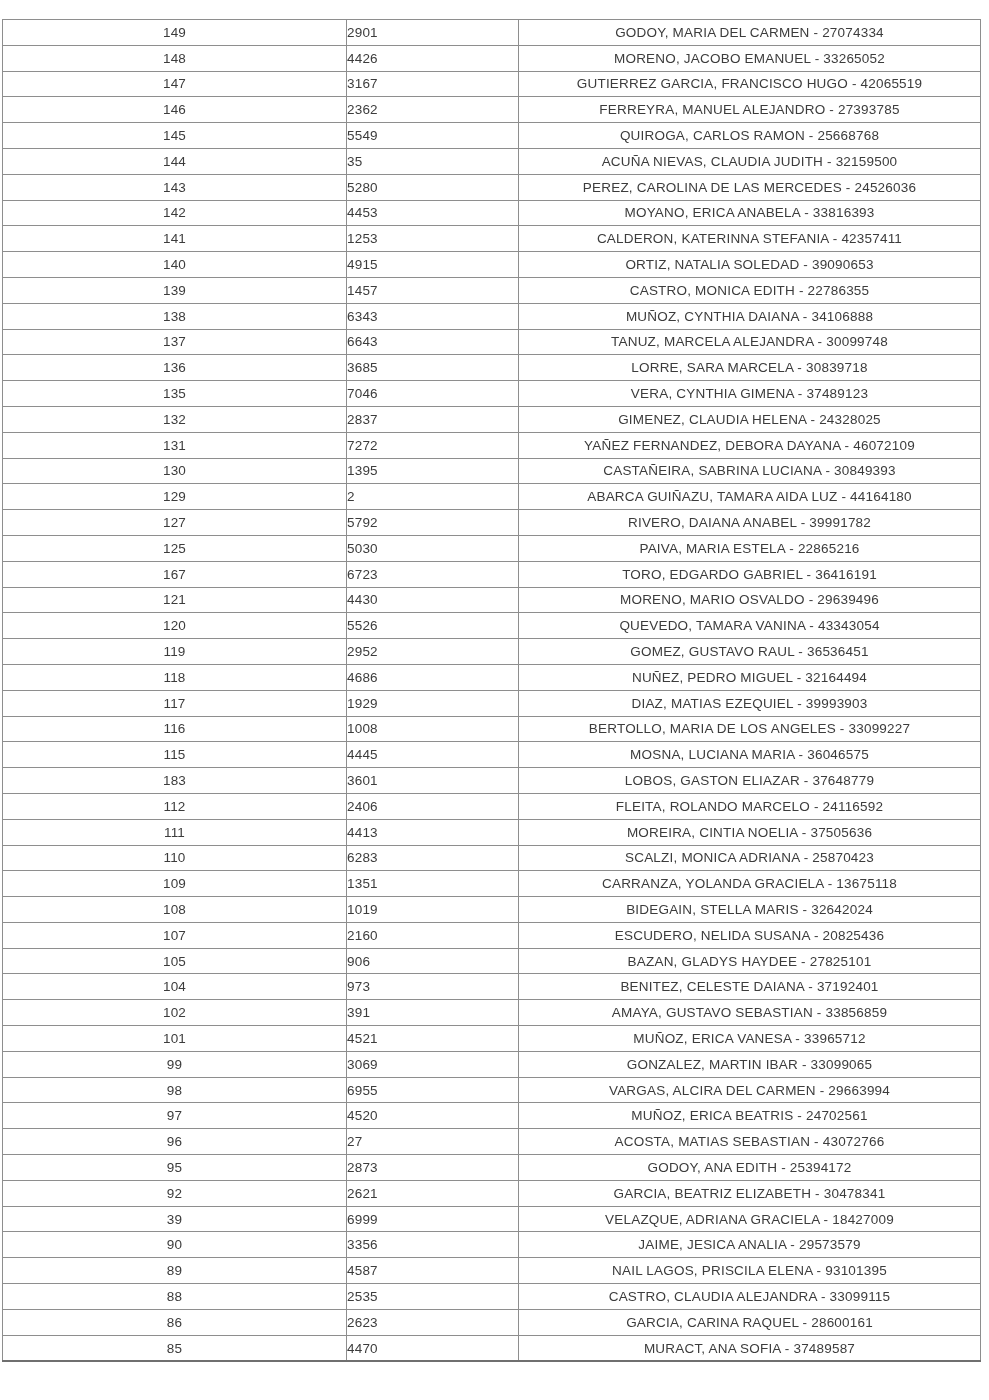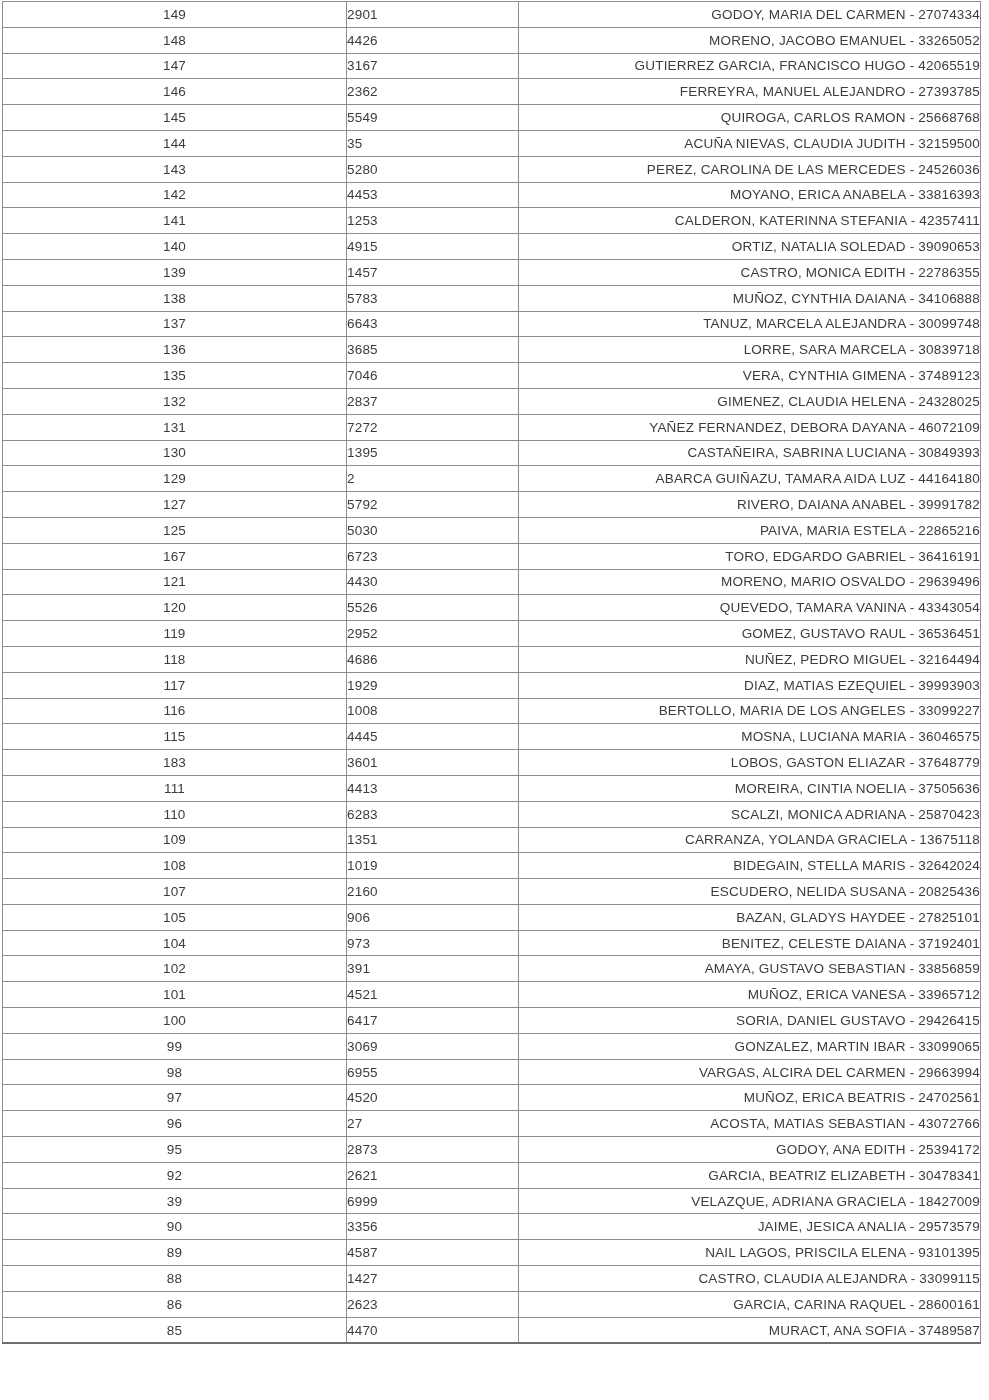--- a/index.html
+++ b/index.html
@@ -11,41 +11,41 @@
     font-family: "Liberation Sans", "DejaVu Sans", sans-serif;
   }
   .page {
     position: relative;
     width: 989px;
     height: 1400px;
     overflow: hidden;
   }
   table.roster {
     position: absolute;
-    top: 1px;
+    top: 19px;
     left: 2px;
     width: 975px;
     border-collapse: collapse;
     table-layout: fixed;
   }
   table.roster td {
     border: 1px solid #8e8e8e;
     height: 24.8px;
     padding: 0;
     font-size: 13.5px;
     color: #3c3c3c;
     letter-spacing: 0.2px;
     white-space: nowrap;
     overflow: hidden;
     vertical-align: middle;
   }
   table.roster { border-bottom: 2px solid #6f6f6f; }
   td.col-pos   { width: 343px; text-align: center; }
   td.col-num   { width: 171px; }
-  td.col-name  { width: 461px; text-align: right; padding-left: 5px; }
+  td.col-name  { width: 461px; text-align: center; padding-left: 5px; }
 </style>
 </head>
 <body>
 
 <div class="page">
   <table class="roster">
     <tbody id="table-body">
         <tr>
     <td class="col-pos">149</td>
     <td class="col-num">2901</td>
@@ -96,21 +96,21 @@
     <td class="col-num">4915</td>
     <td class="col-name">ORTIZ, NATALIA SOLEDAD - 39090653</td>
   </tr>
         <tr>
     <td class="col-pos">139</td>
     <td class="col-num">1457</td>
     <td class="col-name">CASTRO, MONICA EDITH - 22786355</td>
   </tr>
         <tr>
     <td class="col-pos">138</td>
-    <td class="col-num">5783</td>
+    <td class="col-num">6343</td>
     <td class="col-name">MUÑOZ, CYNTHIA DAIANA - 34106888</td>
   </tr>
         <tr>
     <td class="col-pos">137</td>
     <td class="col-num">6643</td>
     <td class="col-name">TANUZ, MARCELA ALEJANDRA - 30099748</td>
   </tr>
         <tr>
     <td class="col-pos">136</td>
     <td class="col-num">3685</td>
@@ -190,20 +190,25 @@
     <td class="col-pos">115</td>
     <td class="col-num">4445</td>
     <td class="col-name">MOSNA, LUCIANA MARIA - 36046575</td>
   </tr>
         <tr>
     <td class="col-pos">183</td>
     <td class="col-num">3601</td>
     <td class="col-name">LOBOS, GASTON ELIAZAR - 37648779</td>
   </tr>
         <tr>
+    <td class="col-pos">112</td>
+    <td class="col-num">2406</td>
+    <td class="col-name">FLEITA, ROLANDO MARCELO - 24116592</td>
+  </tr>
+        <tr>
     <td class="col-pos">111</td>
     <td class="col-num">4413</td>
     <td class="col-name">MOREIRA, CINTIA NOELIA - 37505636</td>
   </tr>
         <tr>
     <td class="col-pos">110</td>
     <td class="col-num">6283</td>
     <td class="col-name">SCALZI, MONICA ADRIANA - 25870423</td>
   </tr>
         <tr>
@@ -235,25 +240,20 @@
     <td class="col-pos">102</td>
     <td class="col-num">391</td>
     <td class="col-name">AMAYA, GUSTAVO SEBASTIAN - 33856859</td>
   </tr>
         <tr>
     <td class="col-pos">101</td>
     <td class="col-num">4521</td>
     <td class="col-name">MUÑOZ, ERICA VANESA - 33965712</td>
   </tr>
         <tr>
-    <td class="col-pos">100</td>
-    <td class="col-num">6417</td>
-    <td class="col-name">SORIA, DANIEL GUSTAVO - 29426415</td>
-  </tr>
-        <tr>
     <td class="col-pos">99</td>
     <td class="col-num">3069</td>
     <td class="col-name">GONZALEZ, MARTIN IBAR - 33099065</td>
   </tr>
         <tr>
     <td class="col-pos">98</td>
     <td class="col-num">6955</td>
     <td class="col-name">VARGAS, ALCIRA DEL CARMEN - 29663994</td>
   </tr>
         <tr>
@@ -286,21 +286,21 @@
     <td class="col-num">3356</td>
     <td class="col-name">JAIME, JESICA ANALIA - 29573579</td>
   </tr>
         <tr>
     <td class="col-pos">89</td>
     <td class="col-num">4587</td>
     <td class="col-name">NAIL LAGOS, PRISCILA ELENA - 93101395</td>
   </tr>
         <tr>
     <td class="col-pos">88</td>
-    <td class="col-num">1427</td>
+    <td class="col-num">2535</td>
     <td class="col-name">CASTRO, CLAUDIA ALEJANDRA - 33099115</td>
   </tr>
         <tr>
     <td class="col-pos">86</td>
     <td class="col-num">2623</td>
     <td class="col-name">GARCIA, CARINA RAQUEL - 28600161</td>
   </tr>
         <tr>
     <td class="col-pos">85</td>
     <td class="col-num">4470</td>

